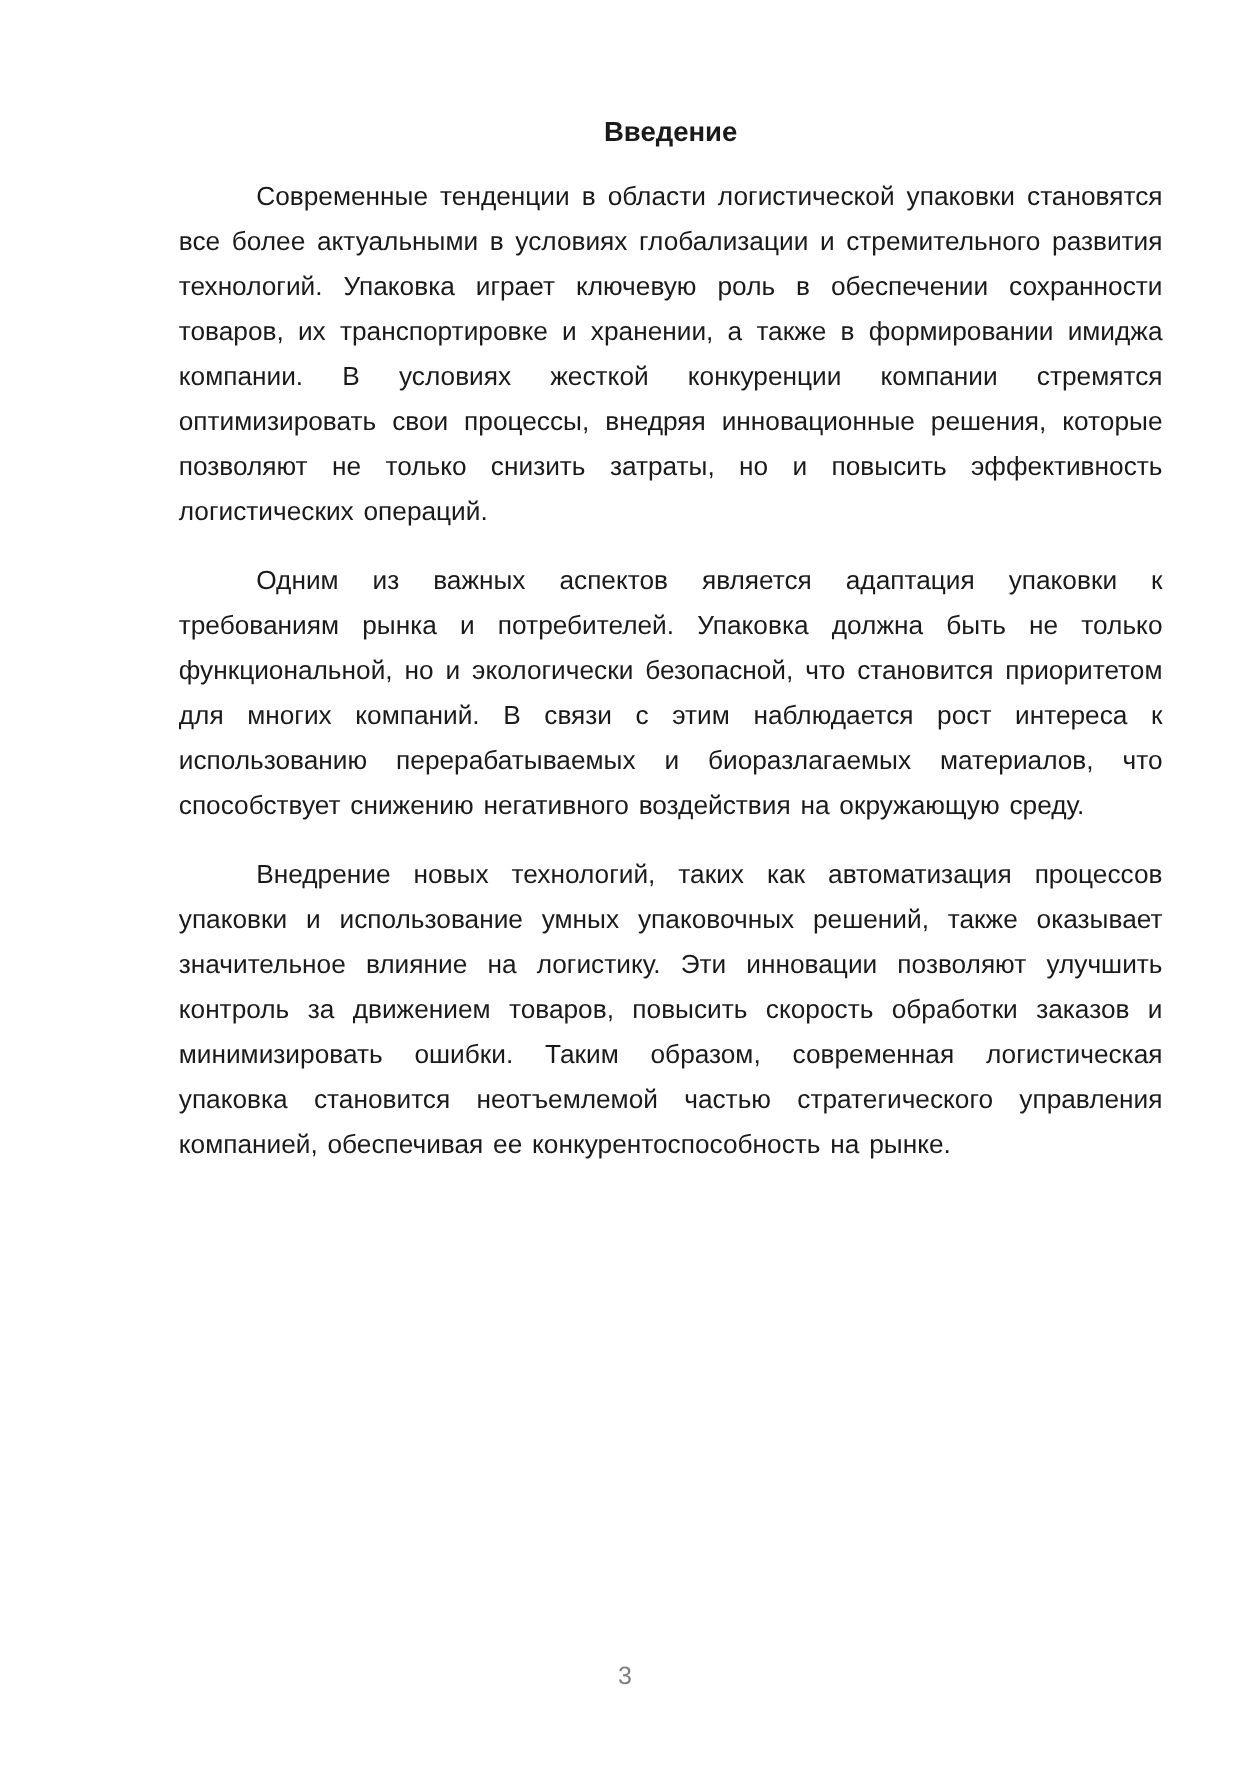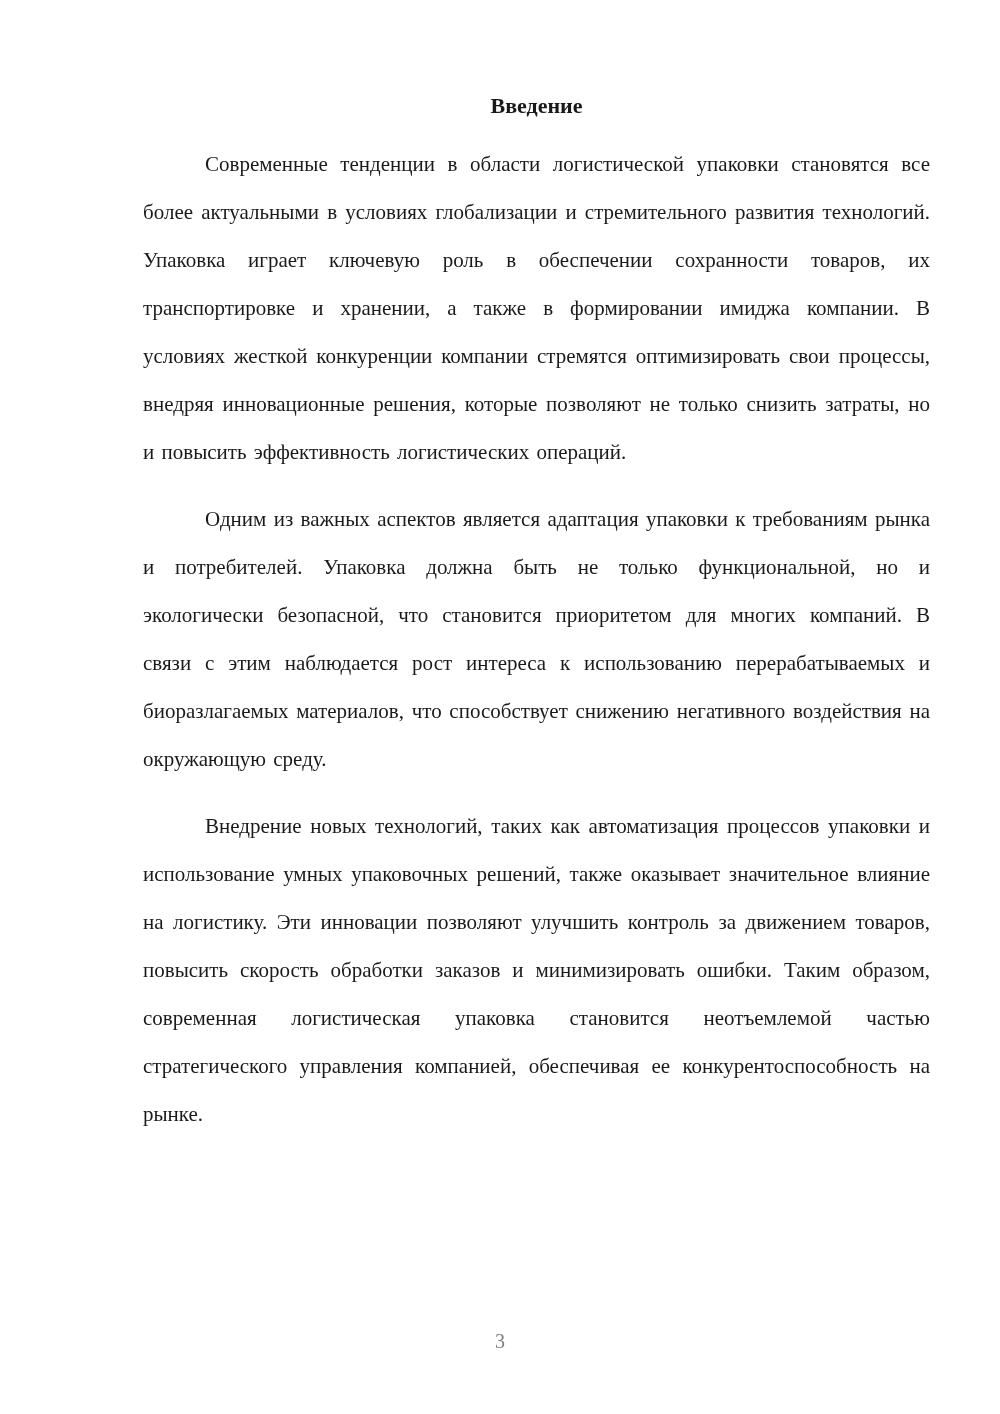--- a/index.html
+++ b/index.html
@@ -5,21 +5,21 @@
   html, body {
     margin: 0;
     padding: 0;
     background: #ffffff;
   }
   .page {
     position: relative;
     width: 1000px;
     height: 1414px;
     background: #ffffff;
-    font-family: Liberation Serif, serif;
+    font-family: Liberation Sans, sans-serif;
     color: #1a1a1a;
     overflow: hidden;
     border-radius: 32px;
   }
   .content {
     position: absolute;
     left: 143px;
     width: 787px;
     top: 88px;
   }
@@ -27,21 +27,21 @@
     margin: 0;
     text-align: center;
     font-size: 22px;
     font-weight: bold;
     line-height: 36px;
     color: #1a1a1a;
   }
   .body-par {
     margin: 16px 0 0 0;
     font-size: 21px;
-    line-height: 48px;
+    line-height: 36px;
     text-align: justify;
     text-indent: 62px;
     word-spacing: 2px;
     color: #1a1a1a;
   }
   .body-par + .body-par {
     margin-top: 19px;
   }
   .page-number {
     position: absolute;

